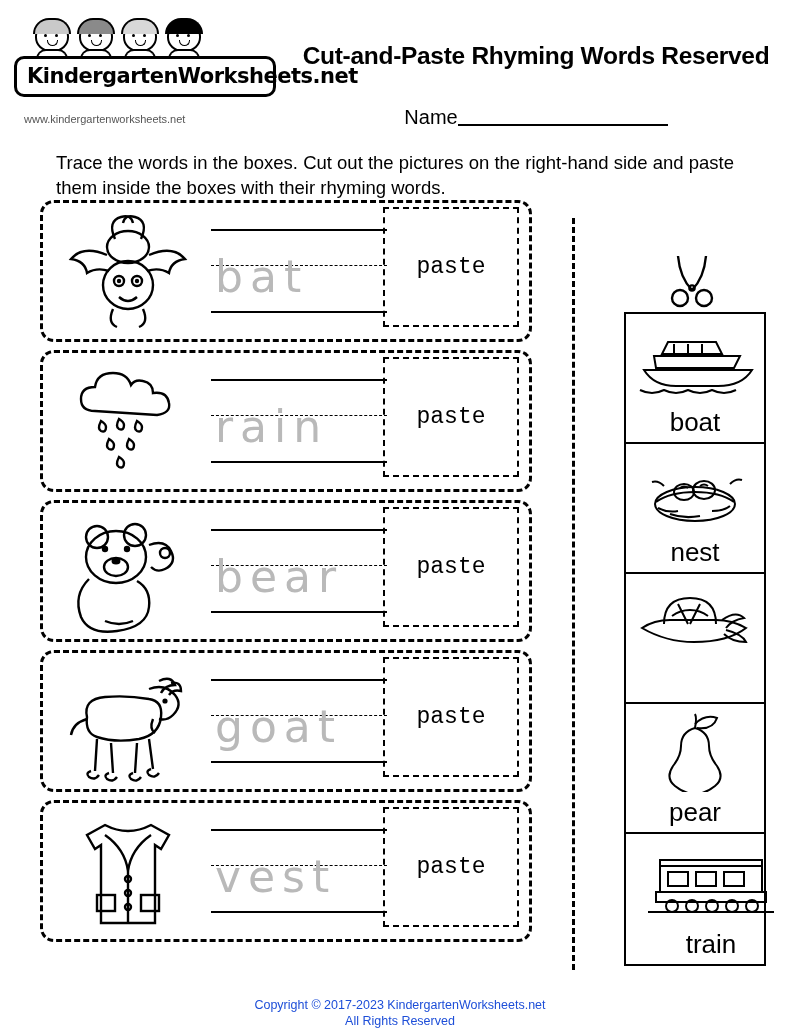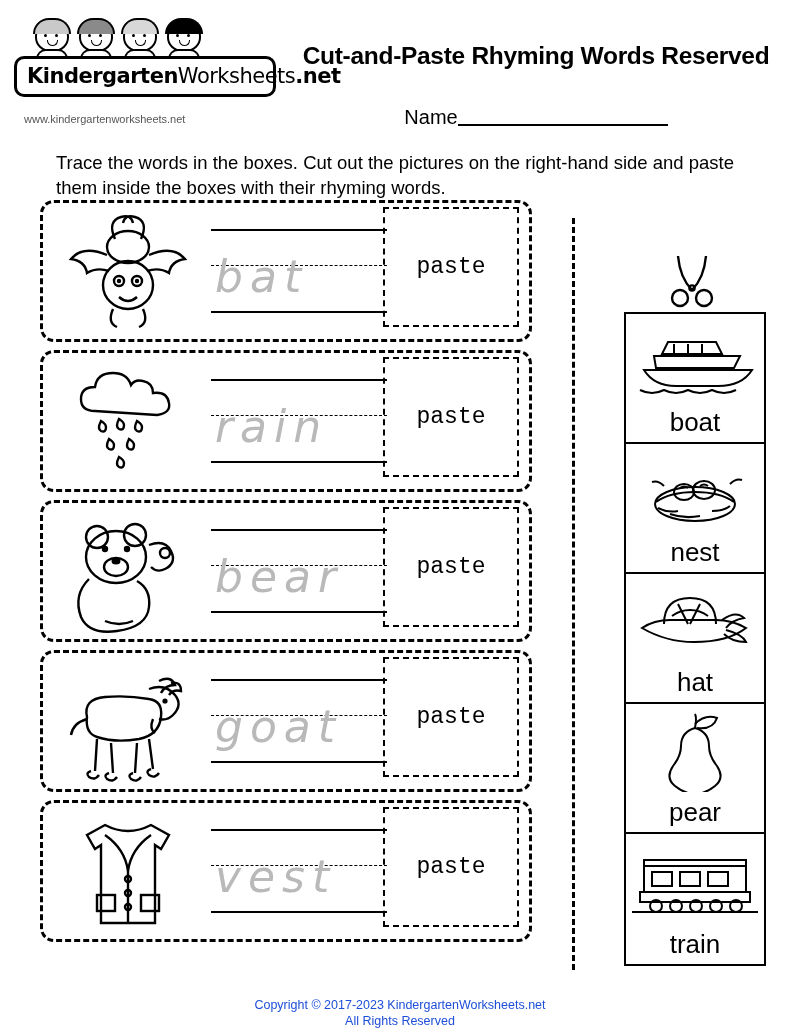--- a/index.html
+++ b/index.html
@@ -109,21 +109,21 @@
     padding: 5px 10px 6px 10px;
     text-align: center;
   }
   .logo-text {
     font-family: "DejaVu Sans", sans-serif;
     font-weight: bold;
     font-size: 21px;
     letter-spacing: -0.5px;
     white-space: nowrap;
   }
-  .logo-text .light { font-weight: normal; }
+  .logo-text .light { font-weight: bold; }
   .logo-url {
     position: absolute;
     left: 24px;
     top: 113px;
     font-size: 11px;
     color: #555;
     font-family: "Liberation Sans", sans-serif;
   }
 
   .title {
@@ -224,21 +224,20 @@
     border-top: 2px solid #000;
   }
   .trace .word {
     position: absolute;
     left: 4px;
     top: 30px;
     font-size: 44px;
     letter-spacing: 7px;
     color: #b9b9b9;
     font-family: "DejaVu Sans", sans-serif;
-    font-style: italic;
     -webkit-text-stroke: 0px;
   }
   .row .paste {
     position: absolute;
     right: 10px;
     top: 4px;
     width: 136px;
     height: 120px;
     border: 2px dashed #000;
     box-sizing: border-box;
@@ -267,21 +266,21 @@
     border: 2px solid #000;
     box-sizing: border-box;
     background: #fff;
   }
   .card {
     height: 130px;
     border-bottom: 2px solid #000;
     box-sizing: border-box;
     position: relative;
   }
-  .card:last-child { border-bottom: none; }
+  .card:last-child { border-bottom: none; margin-left: 16px; }
   .card .art {
     position: absolute;
     left: 0;
     top: 6px;
     width: 138px;
     height: 82px;
   }
   .card .label {
     position: absolute;
     left: 0;
@@ -559,21 +558,20 @@
           <g fill="none" stroke="#000" stroke-width="2">
             <path d="M38 44 q0 -26 26 -26 q26 0 26 26"></path>
             <path d="M46 36 q8 -6 18 -6 q10 0 18 6"></path>
             <path d="M52 24 q10 20 10 20 M74 24 q-10 20 -10 20"></path>
             <path d="M16 48 q24 14 52 14 q34 0 52 -14 q-14 -8 -30 -8 l-46 0 q-16 0 -28 8 z"></path>
             <path d="M96 40 q14 -10 22 -2 q-12 2 -18 10"></path>
             <path d="M100 50 q16 4 20 12 q-14 0 -22 -8"></path>
           </g>
         </svg>
       </div>
-      <div class="label">hat</div>
     </div>
 
     <div class="card">
       <div class="art">
         <svg viewBox="0 0 138 82" width="138" height="82">
           <g fill="none" stroke="#000" stroke-width="2">
             <path d="M69 18 q2 -10 0 -14"></path>
             <path d="M69 14 q10 -10 22 -6 q-4 12 -20 10"></path>
             <path d="M69 18 q-14 4 -14 18 q0 10 -8 20 q-8 12 2 20 q10 8 20 8 q10 0 20 -8 q10 -8 2 -20 q-8 -10 -8 -20 q0 -14 -14 -18 z"></path>
           </g>

